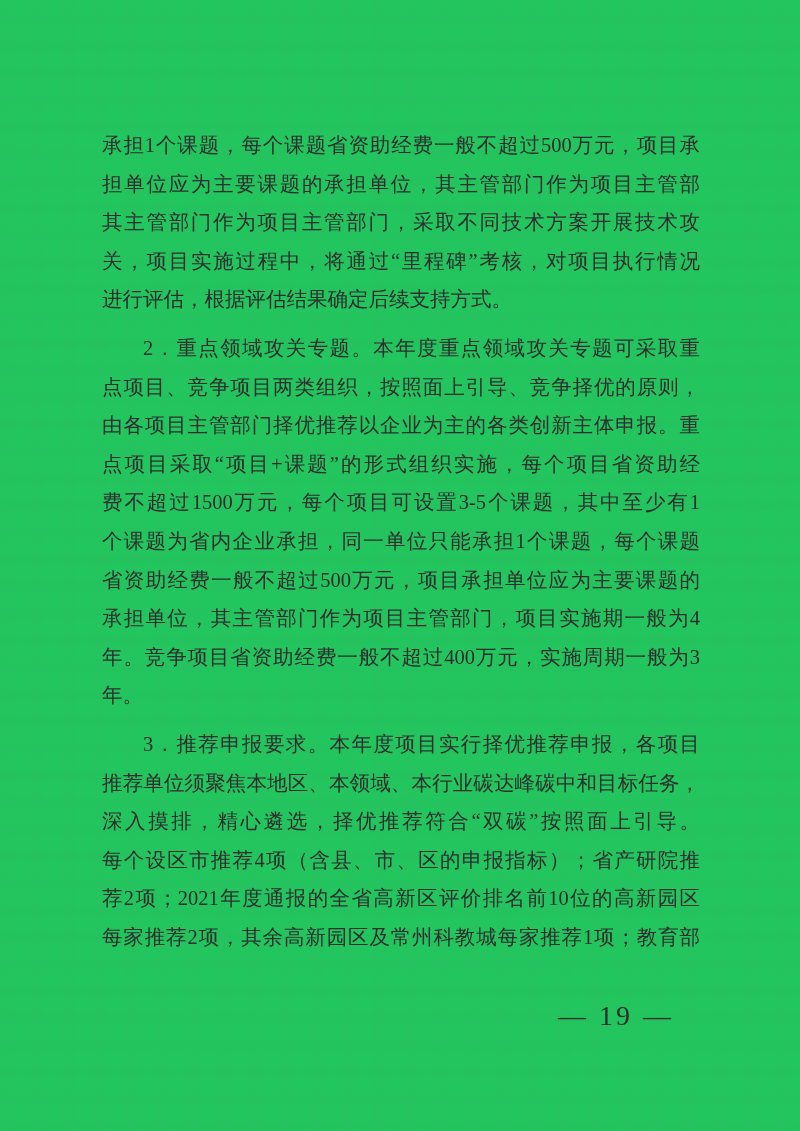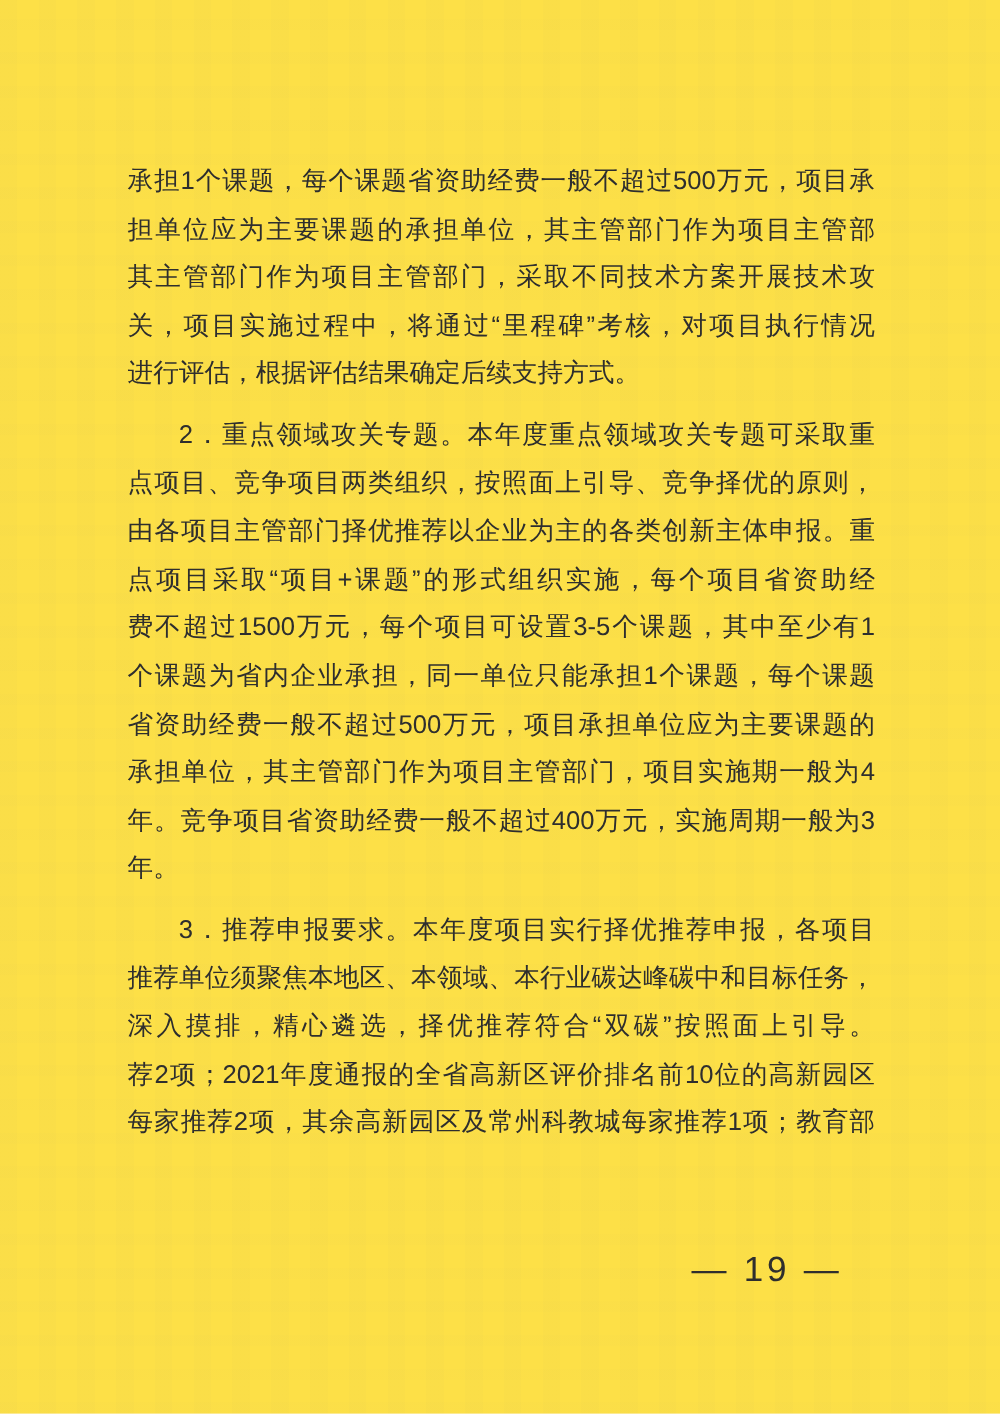--- a/index.html
+++ b/index.html
@@ -4,23 +4,23 @@
 <style>
   html, body {
     margin: 0;
     padding: 0;
     background: #fcfcfc;
   }
   .page {
     position: relative;
     width: 800px;
     height: 1131px;
-    background: #fde047;
+    background: #22c55e;
     overflow: hidden;
-    font-family: Liberation Sans, sans-serif;
+    font-family: Liberation Serif, serif;
   }
   
   .page::before {
     content: "";
     position: absolute;
     inset: 0;
     background:
       repeating-linear-gradient(90deg, rgba(120,120,120,0.018) 0 14px, rgba(255,255,255,0) 14px 31px),
       repeating-linear-gradient(0deg, rgba(120,120,120,0.012) 0 9px, rgba(255,255,255,0) 9px 27px);
     pointer-events: none;
@@ -79,18 +79,19 @@
         <div class="line fill">个课题为省内企业承担，同一单位只能承担1个课题，每个课题</div>
         <div class="line fill">省资助经费一般不超过500万元，项目承担单位应为主要课题的</div>
         <div class="line fill">承担单位，其主管部门作为项目主管部门，项目实施期一般为4</div>
         <div class="line fill">年。竞争项目省资助经费一般不超过400万元，实施周期一般为3</div>
         <div class="line">年。</div>
       </div>
       <div class="paragraph indent">
         <div class="line fill">3．推荐申报要求。本年度项目实行择优推荐申报，各项目</div>
         <div class="line fill">推荐单位须聚焦本地区、本领域、本行业碳达峰碳中和目标任务，</div>
         <div class="line fill">深入摸排，精心遴选，择优推荐符合“双碳”按照面上引导。</div>
+        <div class="line fill">每个设区市推荐4项（含县、市、区的申报指标）；省产研院推</div>
         <div class="line fill">荐2项；2021年度通报的全省高新区评价排名前10位的高新园区</div>
         <div class="line fill">每家推荐2项，其余高新园区及常州科教城每家推荐1项；教育部</div>
       </div>
     </div>
   <div class="page-number">— 19 —</div>
 </div>
 
 </body></html>

